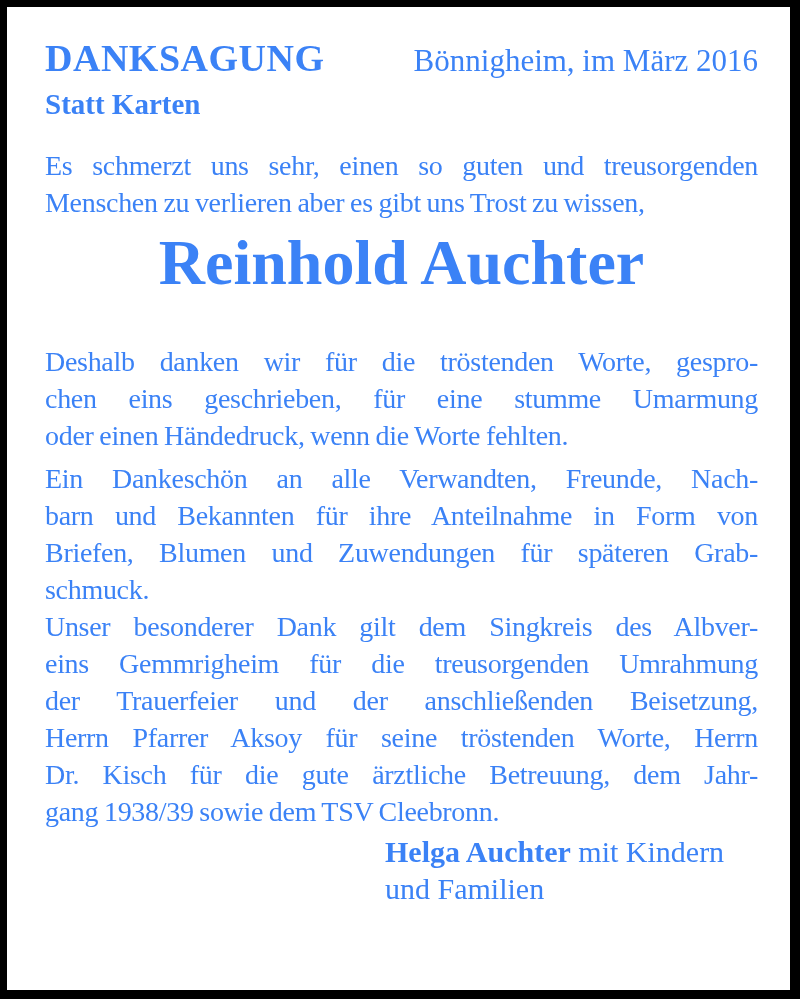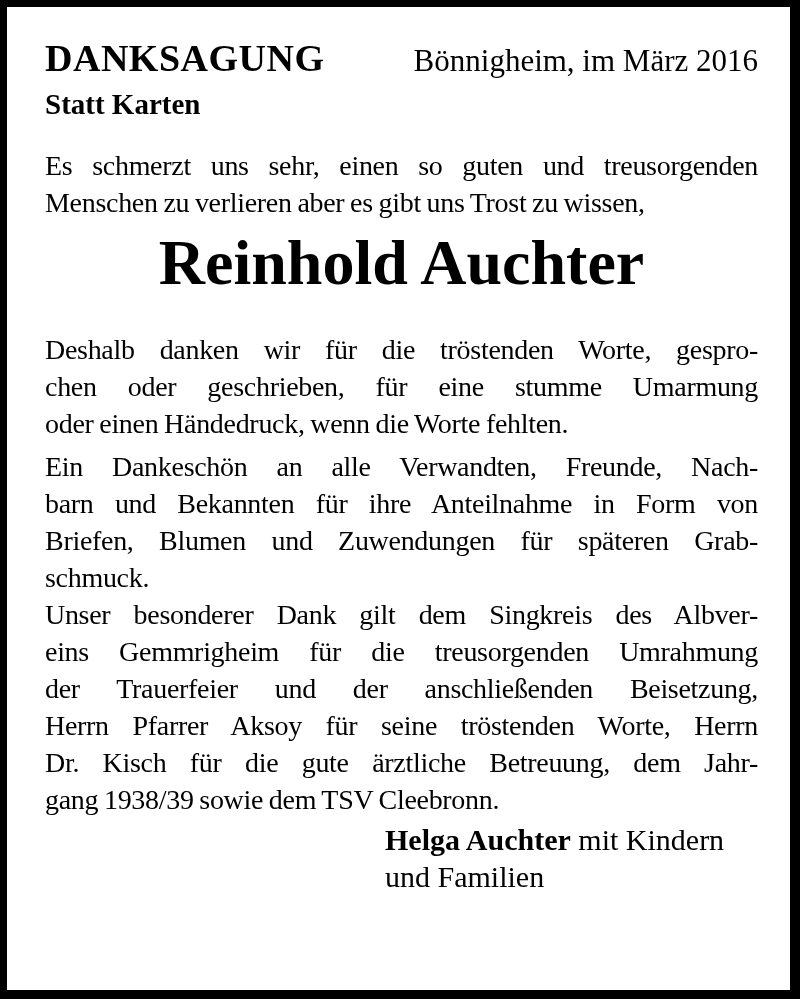--- a/index.html
+++ b/index.html
@@ -11,21 +11,21 @@
     box-sizing: border-box;
     width: 800px;
     height: 999px;
     background: #ffffff;
     border-style: solid;
     border-color: #000000;
     border-width: 7px 10px 9px 7px;
     padding: 28px 32px 38px 38px;
     overflow: hidden;
     font-family: "Liberation Serif", serif;
-    color: #000000;
+    color: #3b82f6;
   }
   .header {
     display: flex;
     justify-content: space-between;
     align-items: baseline;
   }
   .title {
     font-size: 38px;
     font-weight: bold;
     line-height: 46px;
@@ -58,21 +58,21 @@
   }
   .p1 { margin-top: 25px; }
   .name {
     font-size: 64px;
     font-weight: bold;
     line-height: 74px;
     text-align: center;
     letter-spacing: 0;
     margin: 5px 0 11px 0;
   }
-  .p2 { margin-top: 31px; }
+  .p2 { margin-top: 43px; }
   .p3 { margin-top: 6px; }
   .p4 { }
   .signature {
     margin-top: 3px;
     margin-left: 340px;
     font-size: 30px;
     line-height: 37px;
   }
   .sig-name { font-weight: bold; }
 </style>
@@ -90,21 +90,21 @@
 
   <div class="paragraph p1">
       <div class="line">Es schmerzt uns sehr, einen so guten und treusorgenden</div>
       <div class="line">Menschen zu verlieren aber es gibt uns Trost zu wissen,</div>
     </div>
 
   <div class="name">Reinhold Auchter</div>
 
   <div class="paragraph p2">
       <div class="line">Deshalb danken wir für die tröstenden Worte, gespro-</div>
-      <div class="line">chen oder geschrieben, für eine stumme Umarmung</div>
+      <div class="line">chen eins geschrieben, für eine stumme Umarmung</div>
       <div class="line">oder einen Händedruck, wenn die Worte fehlten.</div>
     </div>
 
   <div class="paragraph p3">
       <div class="line">Ein Dankeschön an alle Verwandten, Freunde, Nach-</div>
       <div class="line">barn und Bekannten für ihre Anteilnahme in Form von</div>
       <div class="line">Briefen, Blumen und Zuwendungen für späteren Grab-</div>
       <div class="line">schmuck.</div>
     </div>
 

